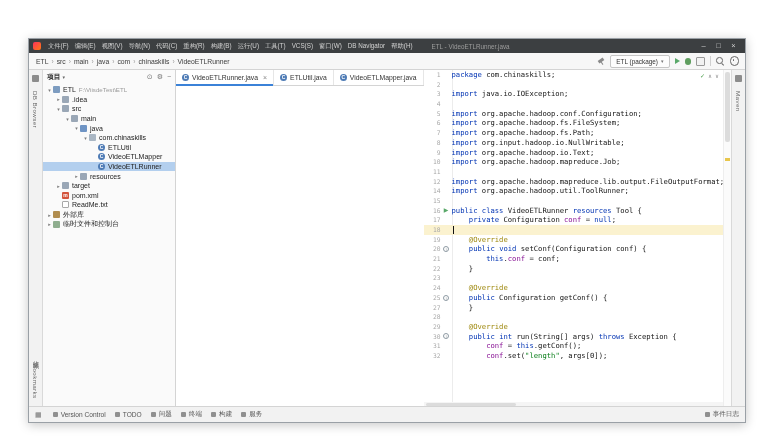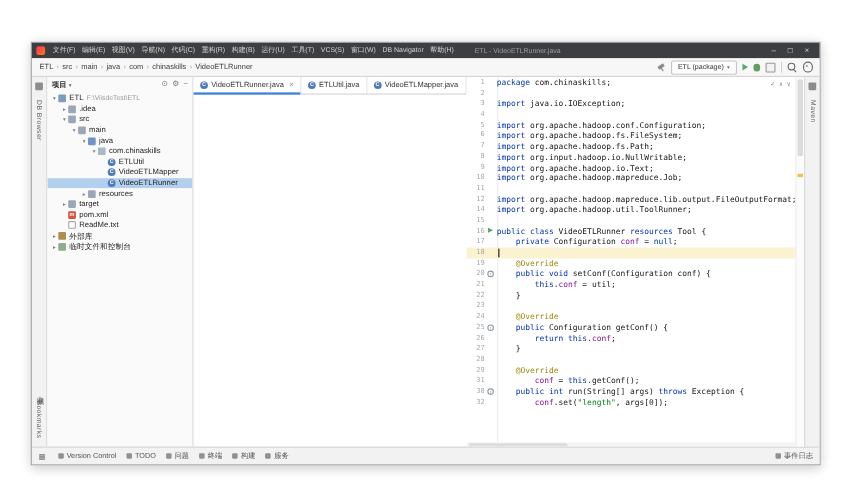--- a/index.html
+++ b/index.html
@@ -292,31 +292,30 @@
             <div class="crow"><span class="lnum">10</span><span class="lgut"></span><span class="ltext"><span class="tk-k">import</span><span class="tk-p"> org.apache.hadoop.mapreduce.Job;</span></span></div>
             <div class="crow"><span class="lnum">11</span><span class="lgut"></span></div>
             <div class="crow"><span class="lnum">12</span><span class="lgut"></span><span class="ltext"><span class="tk-k">import</span><span class="tk-p"> org.apache.hadoop.mapreduce.lib.output.FileOutputFormat;</span></span></div>
             <div class="crow"><span class="lnum">14</span><span class="lgut"></span><span class="ltext"><span class="tk-k">import</span><span class="tk-p"> org.apache.hadoop.util.ToolRunner;</span></span></div>
             <div class="crow"><span class="lnum">15</span><span class="lgut"></span><span class="ltext"></span></div>
             <div class="crow"><span class="lnum">16</span><span class="lgut"><span class="grun">▶</span></span><span class="ltext"><span class="tk-k">public</span><span class="tk-p"> </span><span class="tk-k">class</span><span class="tk-p"> VideoETLRunner </span><span class="tk-k">resources</span><span class="tk-p"> Tool {</span></span></div>
             <div class="crow"><span class="lnum">17</span><span class="lgut"></span><span class="ltext"><span class="tk-p">    </span><span class="tk-k">private</span><span class="tk-p"> Configuration </span><span class="tk-f">conf</span><span class="tk-p"> = </span><span class="tk-k">null</span><span class="tk-p">;</span></span></div>
             <div class="crow caret-row"><span class="lnum">18</span><span class="lgut"></span><span class="ltext"></span><span class="caret-bar"></span></div>
             <div class="crow"><span class="lnum">19</span><span class="lgut"></span><span class="ltext"><span class="tk-p">    </span><span class="tk-a">@Override</span></span></div>
             <div class="crow"><span class="lnum">20</span><span class="lgut"><span class="gover">↑</span></span><span class="ltext"><span class="tk-p">    </span><span class="tk-k">public</span><span class="tk-p"> </span><span class="tk-k">void</span><span class="tk-p"> setConf(Configuration conf) {</span></span></div>
-            <div class="crow"><span class="lnum">21</span><span class="lgut"></span><span class="ltext"><span class="tk-p">        </span><span class="tk-k">this</span><span class="tk-p">.</span><span class="tk-f">conf</span><span class="tk-p"> = util;</span></span></div>
+            <div class="crow"><span class="lnum">21</span><span class="lgut"></span><span class="ltext"><span class="tk-p">        </span><span class="tk-k">this</span><span class="tk-p">.</span><span class="tk-f">conf</span><span class="tk-p"> = conf;</span></span></div>
             <div class="crow"><span class="lnum">22</span><span class="lgut"></span><span class="ltext"><span class="tk-p">    }</span></span></div>
             <div class="crow"><span class="lnum">23</span><span class="lgut"></span><span class="ltext"></span></div>
             <div class="crow"><span class="lnum">24</span><span class="lgut"></span><span class="ltext"><span class="tk-p">    </span><span class="tk-a">@Override</span></span></div>
             <div class="crow"><span class="lnum">25</span><span class="lgut"><span class="gover">↑</span></span><span class="ltext"><span class="tk-p">    </span><span class="tk-k">public</span><span class="tk-p"> Configuration getConf() {</span></span></div>
-            <div class="crow"><span class="lnum">26</span><span class="lgut"></span><span class="ltext"><span class="tk-p">        </span><span class="tk-k">return</span><span class="tk-p"> </span><span class="tk-k">this</span><span class="tk-p">.</span><span class="tk-f">conf</span><span class="tk-p">;</span></span></div>
             <div class="crow"><span class="lnum">27</span><span class="lgut"></span><span class="ltext"><span class="tk-p">    }</span></span></div>
             <div class="crow"><span class="lnum">28</span><span class="lgut"></span><span class="ltext"></span></div>
             <div class="crow"><span class="lnum">29</span><span class="lgut"></span><span class="ltext"><span class="tk-p">    </span><span class="tk-a">@Override</span></span></div>
+            <div class="crow"><span class="lnum">30</span><span class="lgut"><span class="gover">↑</span></span><span class="ltext"><span class="tk-p">    </span><span class="tk-k">public</span><span class="tk-p"> </span><span class="tk-k">int</span><span class="tk-p"> run(String[] args) </span><span class="tk-k">throws</span><span class="tk-p"> Exception {</span></span></div>
             <div class="crow"><span class="lnum">31</span><span class="lgut"></span><span class="ltext"><span class="tk-p">        </span><span class="tk-f">conf</span><span class="tk-p"> = </span><span class="tk-k">this</span><span class="tk-p">.getConf();</span></span></div>
-            <div class="crow"><span class="lnum">30</span><span class="lgut"><span class="gover">↑</span></span><span class="ltext"><span class="tk-p">    </span><span class="tk-k">public</span><span class="tk-p"> </span><span class="tk-k">int</span><span class="tk-p"> run(String[] args) </span><span class="tk-k">throws</span><span class="tk-p"> Exception {</span></span></div>
             <div class="crow"><span class="lnum">32</span><span class="lgut"></span><span class="ltext"><span class="tk-p">        </span><span class="tk-f">conf</span><span class="tk-p">.set(</span><span class="tk-s">"length"</span><span class="tk-p">, args[0]);</span></span></div>
           </div>
         <div class="hscroll">
             <div class="hthumb"></div>
           </div>
         <div class="vscroll">
           <div class="vthumb"></div>
           <div class="vmark"></div>
         </div>
         <div class="insp">

